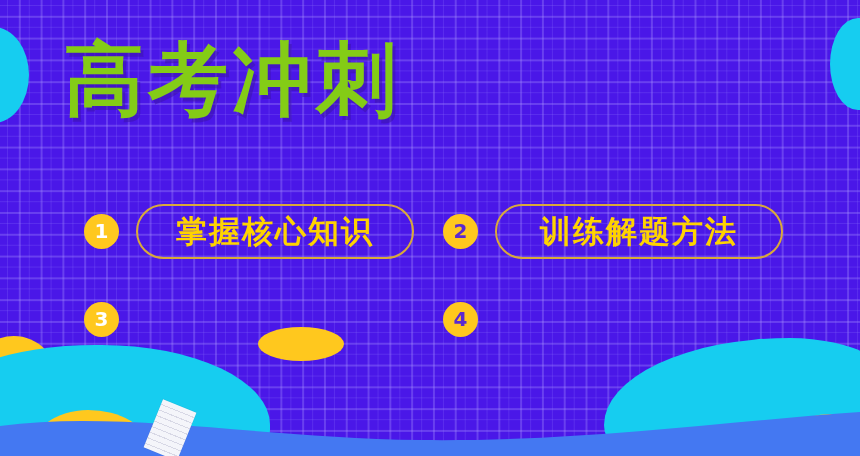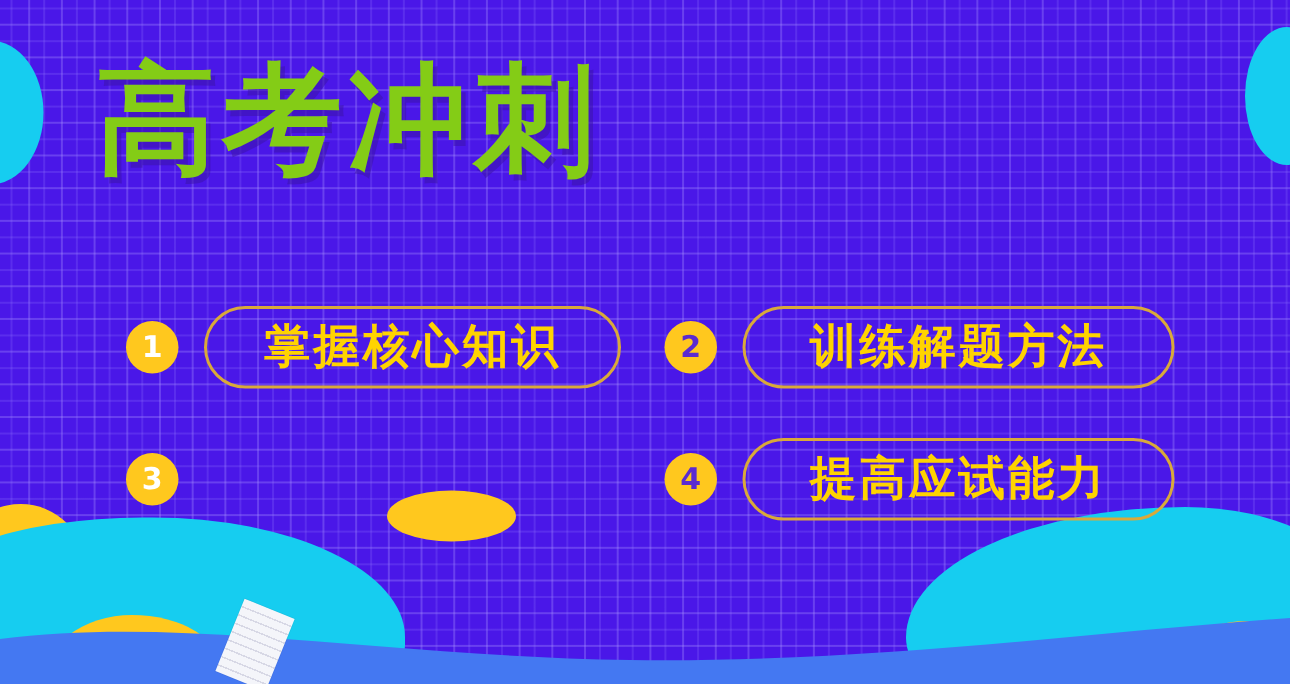--- a/index.html
+++ b/index.html
@@ -223,20 +223,17 @@
         </div>
       </div>
     </div>
 
     <div class="feature-row" style="margin-top:22px">
       <div class="feature col-left">
         <div class="badge">3</div>
       </div>
       <div class="feature col-right">
         <div class="badge dark">4</div>
-        <div class="pill">
-          <span class="pill-label">提高应试能力</span>
-        </div>
       </div>
     </div>
 
   </div>
 </div>
 
 </body></html>

